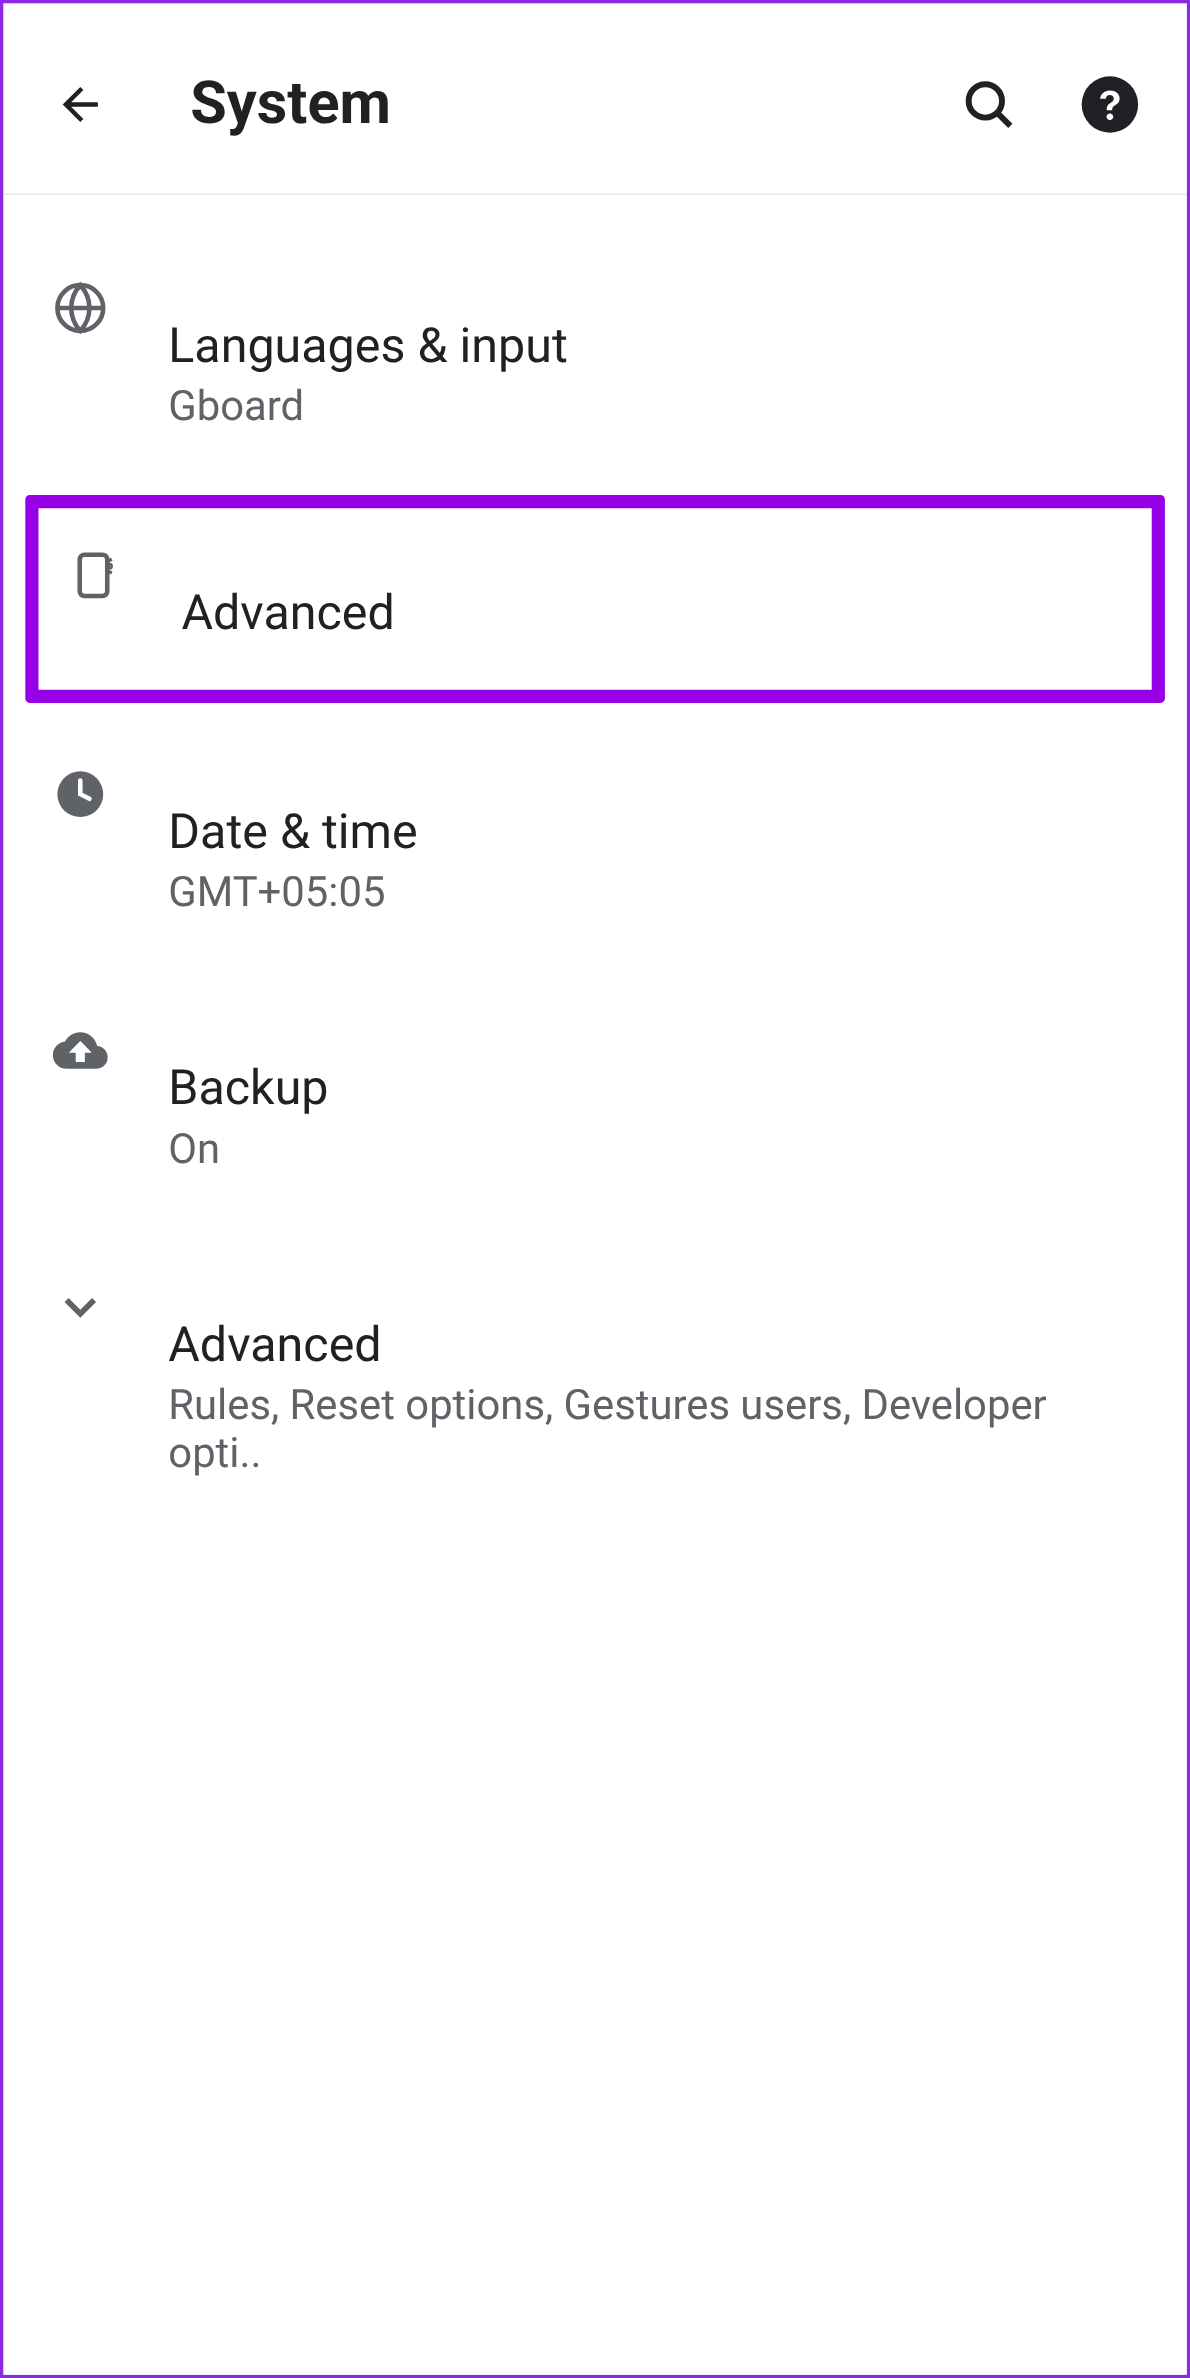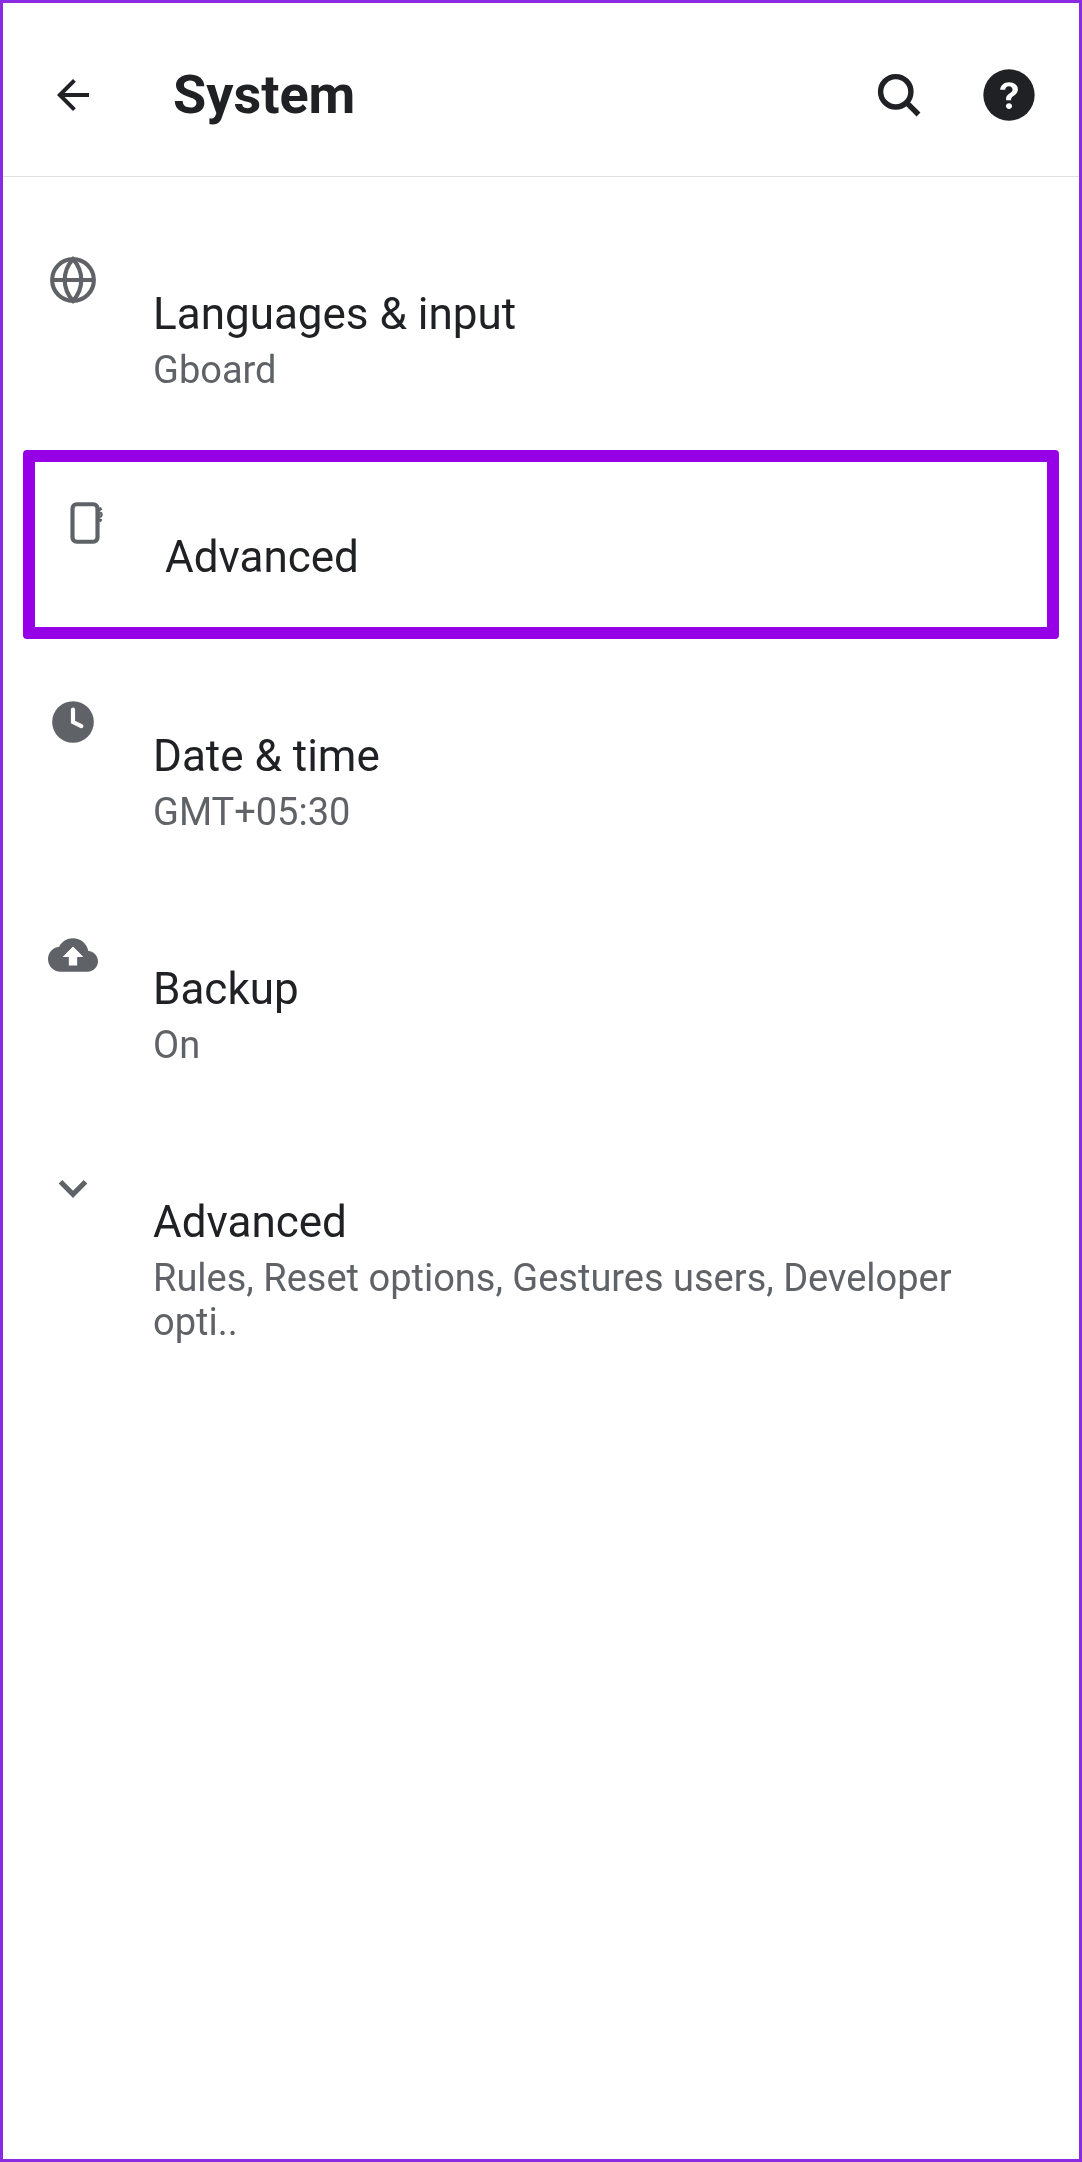--- a/index.html
+++ b/index.html
@@ -148,21 +148,21 @@
 
   <div class="setting-item">
     <div class="setting-icon">
       <svg width="50" height="50" viewBox="0 0 24 24" fill="#5f6368">
         <circle cx="12" cy="12" r="10"></circle>
         <path d="M12 6v6l4 2" stroke="#fff" stroke-width="2" fill="none" stroke-linecap="round"></path>
       </svg>
     </div>
     <div class="setting-text">
       <div class="setting-title">Date &amp; time</div>
-      <div class="setting-subtitle">GMT+05:30</div>
+      <div class="setting-subtitle">GMT+05:05</div>
     </div>
   </div>
 
   <div class="setting-item">
     <div class="setting-icon">
       <svg width="50" height="50" viewBox="0 0 24 24" fill="#5f6368">
         <path d="M19.35 10.04C18.67 6.59 15.64 4 12 4 9.11 4 6.6 5.64 5.35 8.04 2.34 8.36 0 10.91 0 14c0 3.31 2.69 6 6 6h13c2.76 0 5-2.24 5-5 0-2.64-2.05-4.78-4.65-4.96zM14 13v4h-4v-4H7l5-5 5 5h-3z"></path>
         <path d="M12 8l-4 4h3v4h2v-4h3l-4-4z" fill="#fff"></path>
       </svg>
     </div>

